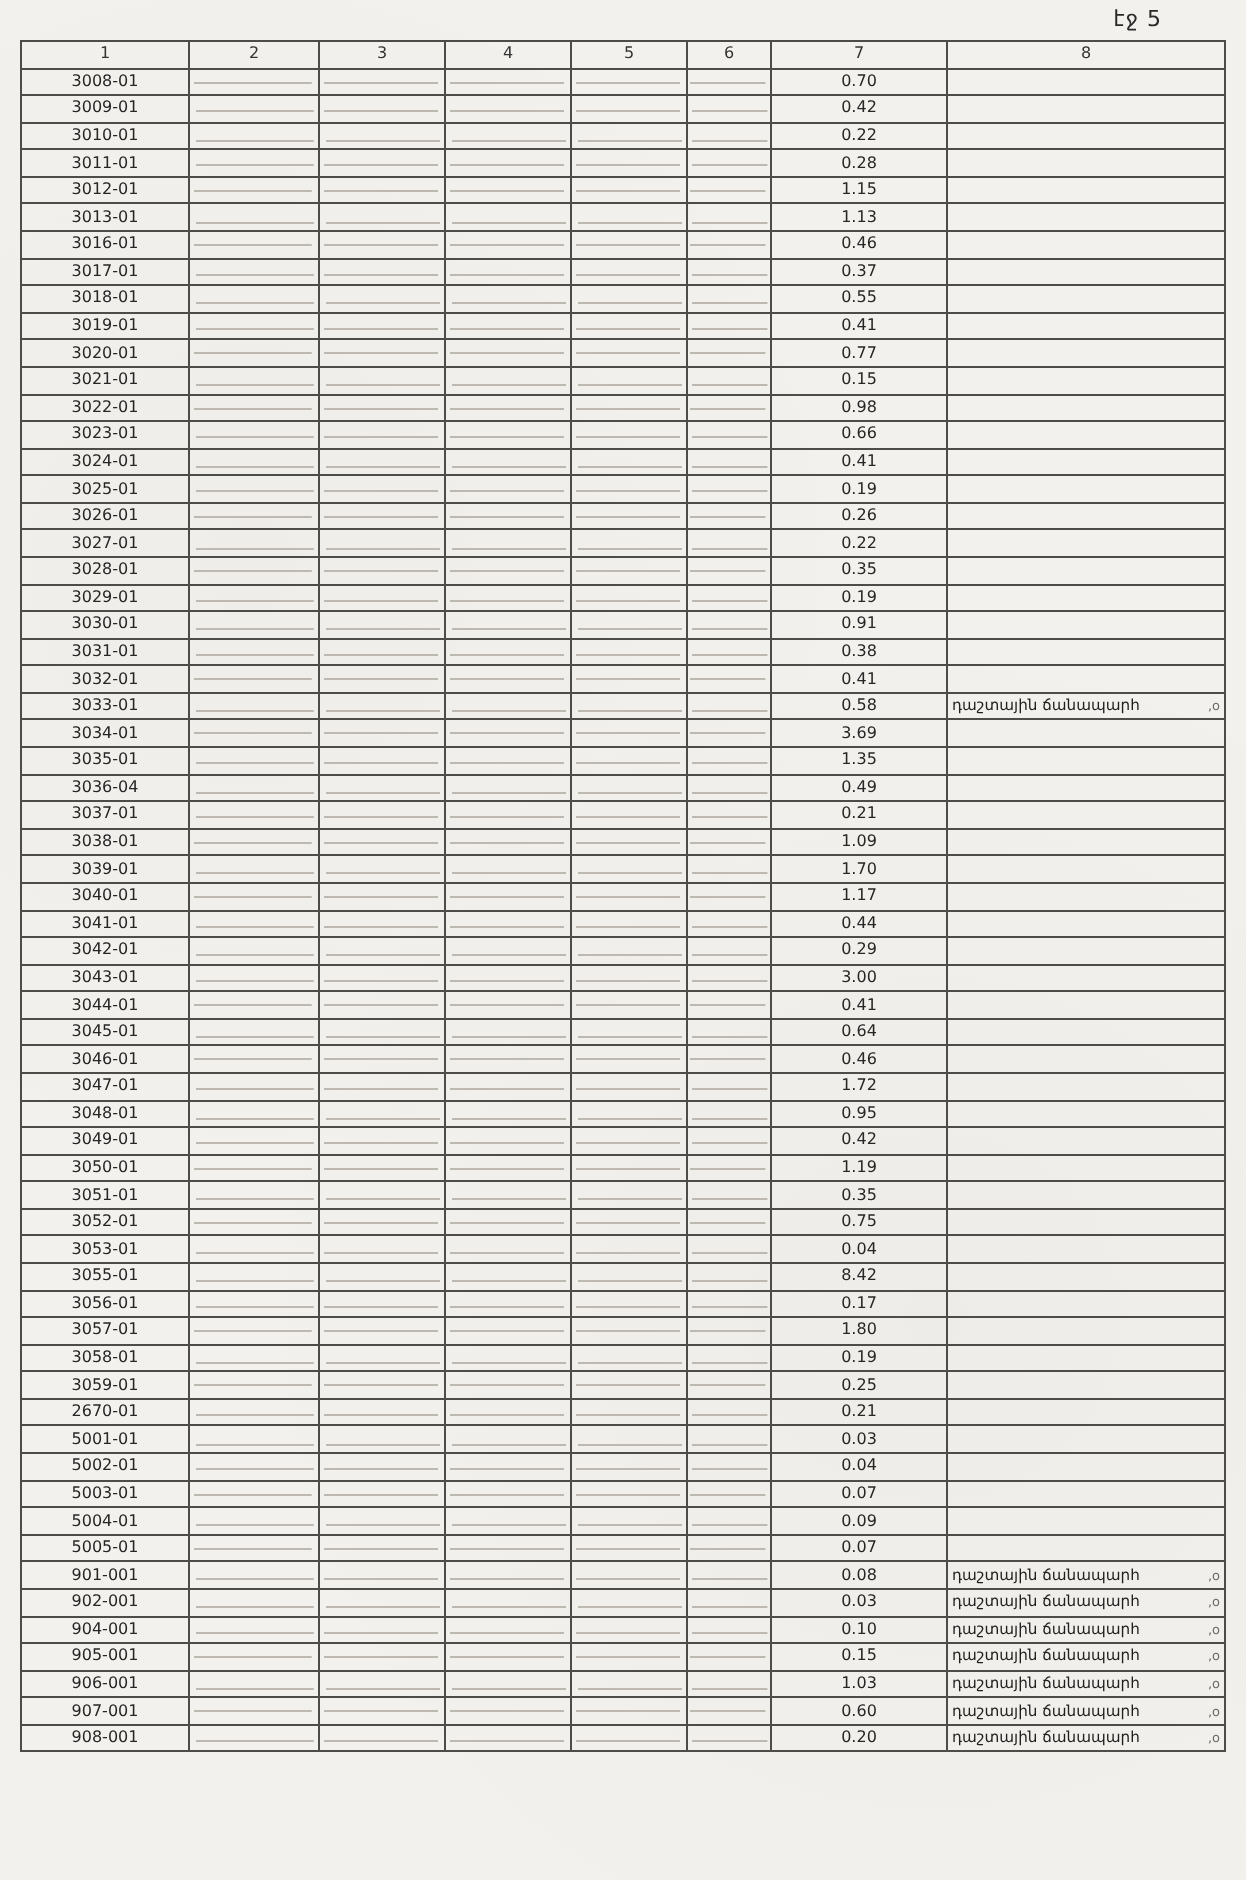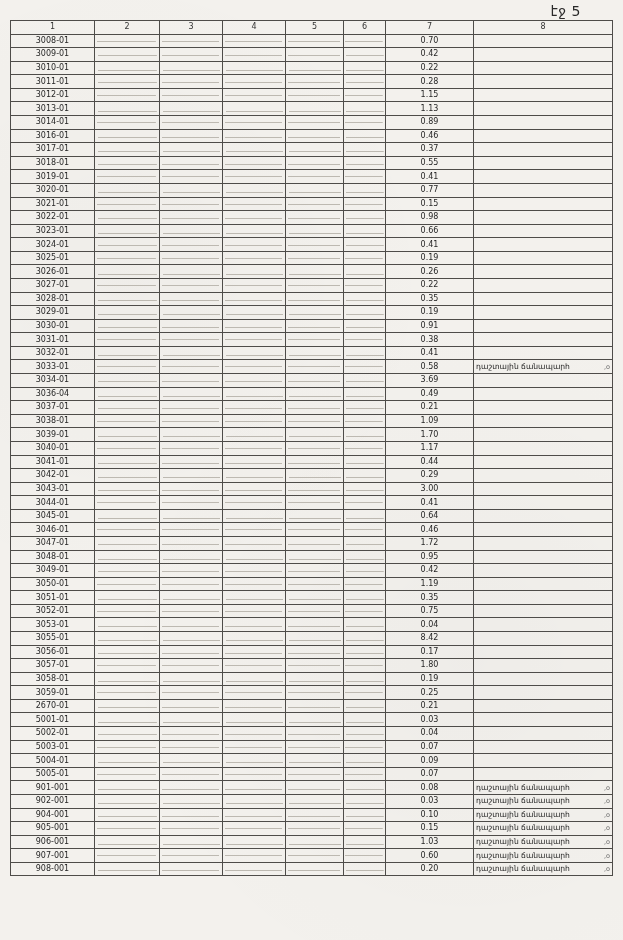--- a/index.html
+++ b/index.html
@@ -19,21 +19,21 @@
     inset: 0;
     background:
       radial-gradient(circle at 20% 30%, rgba(0,0,0,0.015), transparent 40%),
       radial-gradient(circle at 75% 70%, rgba(0,0,0,0.02), transparent 45%),
       #f3f1ed;
   }
   .corner {
     position: absolute;
     top: 3px;
     right: 42px;
-    font-size: 14px;
+    font-size: 11px;
     color: #2a2a2a;
     letter-spacing: 0.5px;
   }
   table.sheet {
     position: absolute;
     left: 10px;
     top: 20px;
     width: 602px;
     border-collapse: collapse;
     table-layout: fixed;
@@ -172,30 +172,20 @@
           <td>3013-01</td>
           <td class="empty"></td>
           <td class="empty"></td>
           <td class="empty"></td>
           <td class="empty"></td>
           <td class="empty"></td>
           <td>1.13</td>
           <td class="note-cell"></td>
         </tr>
         <tr>
-          <td>3014-01</td>
-          <td class="empty"></td>
-          <td class="empty"></td>
-          <td class="empty"></td>
-          <td class="empty"></td>
-          <td class="empty"></td>
-          <td>0.89</td>
-          <td class="note-cell"></td>
-        </tr>
-        <tr>
           <td>3016-01</td>
           <td class="empty"></td>
           <td class="empty"></td>
           <td class="empty"></td>
           <td class="empty"></td>
           <td class="empty"></td>
           <td>0.46</td>
           <td class="note-cell"></td>
         </tr>
         <tr>
@@ -369,20 +359,30 @@
           <td class="note-cell"><span class="mark">,o</span><span class="note-text">դաշտային ճանապարհ</span></td>
         </tr>
         <tr>
           <td>3034-01</td>
           <td class="empty"></td>
           <td class="empty"></td>
           <td class="empty"></td>
           <td class="empty"></td>
           <td class="empty"></td>
           <td>3.69</td>
+          <td class="note-cell"></td>
+        </tr>
+        <tr>
+          <td>3035-01</td>
+          <td class="empty"></td>
+          <td class="empty"></td>
+          <td class="empty"></td>
+          <td class="empty"></td>
+          <td class="empty"></td>
+          <td>1.35</td>
           <td class="note-cell"></td>
         </tr>
         <tr>
           <td>3036-04</td>
           <td class="empty"></td>
           <td class="empty"></td>
           <td class="empty"></td>
           <td class="empty"></td>
           <td class="empty"></td>
           <td>0.49</td>

